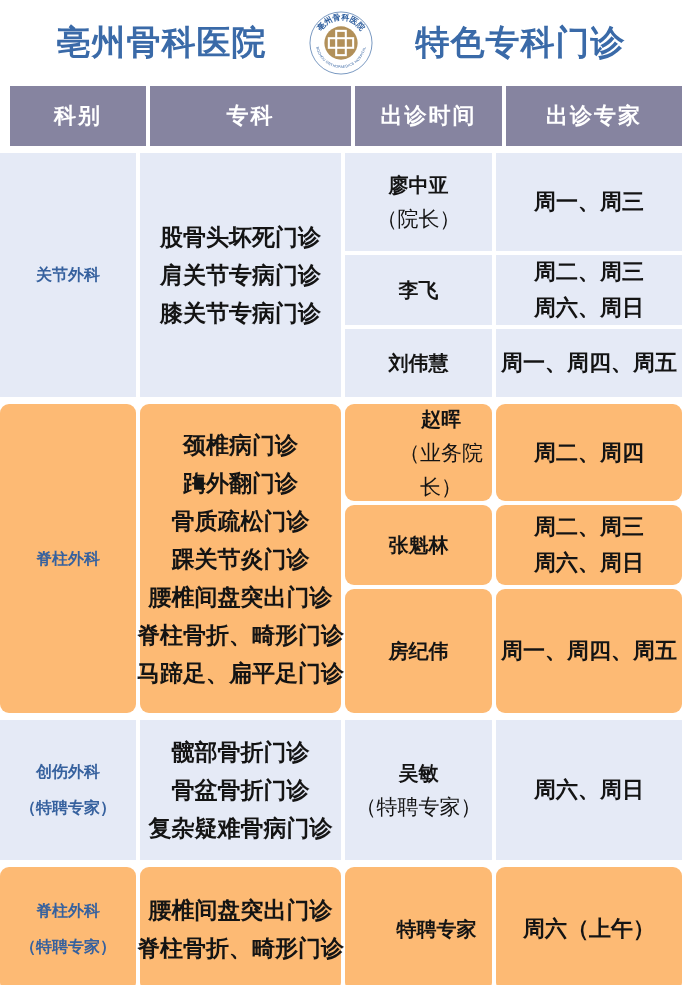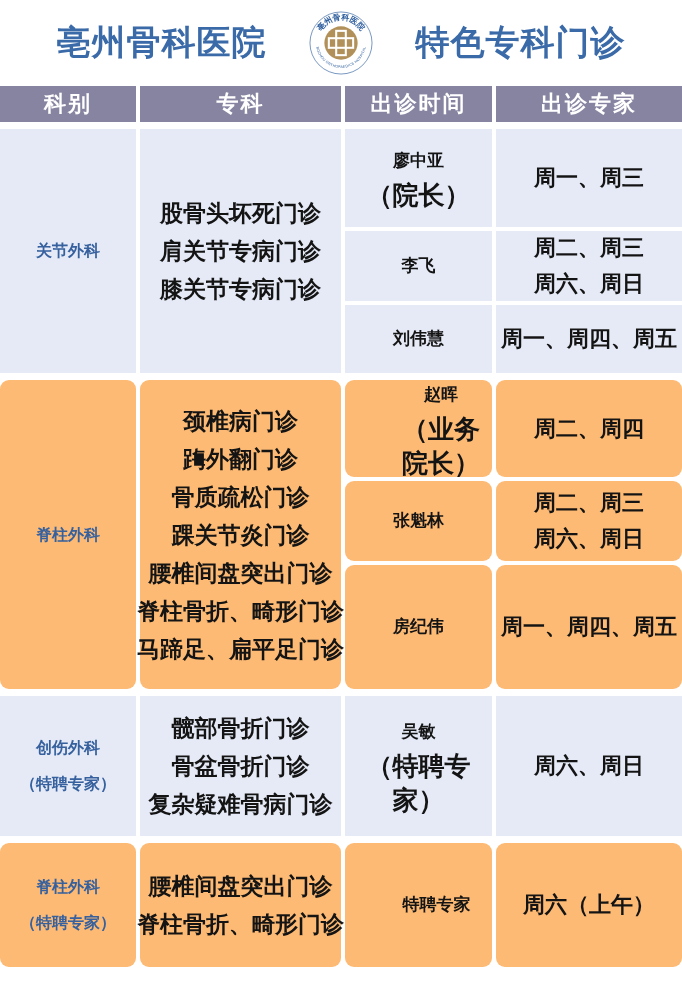--- a/index.html
+++ b/index.html
@@ -28,36 +28,36 @@
     gap:4px;
     background:#ffffff;
   }
   .section{ margin-top:7px; }
   .cell{
     display:flex; flex-direction:column;
     align-items:center; justify-content:center;
     text-align:center;
   }
   
-  .head-row{ height:36px; }
+  .head-row{ height:60px;padding-left:10px; }
   .head-row .cell{
     background:#8684A0; color:#ffffff;
     font-size:22px; font-weight:bold; letter-spacing:2px;
   }
   
   .tone-light .cell{ background:#E5EAF6; }
   .tone-dark  .cell{ background:#fdba74;border-radius:9px; }
   
   .dept-cell{ grid-column:1; grid-row:1 / -1; }
   .spec-cell{ grid-column:2; grid-row:1 / -1; }
   
   .dept-line{ font-size:16px; font-weight:bold; color:#36619E; line-height:36px; }
   .spec-line{ font-size:23px; font-weight:bold; color:#141414; line-height:38px; white-space:nowrap; }
-  .expert-name{ font-size:17px; font-weight:bold; color:#141414; line-height:34px; }
-  .expert-note{ font-size:26px; font-weight:bold; color:#141414; line-height:34px; }
+  .expert-name{ font-size:20px; font-weight:bold; color:#141414; line-height:34px; }
+  .expert-note{ font-size:21px; font-weight:normal; color:#141414; line-height:34px; }
   .time-line{ font-size:22px; font-weight:bold; color:#141414; line-height:36px; white-space:nowrap; }
 </style>
 </head>
 <body>
 
 <header class="masthead">
   <h1>亳州骨科医院</h1>
 
   <svg class="logo" viewBox="0 0 100 100">
     <defs>

